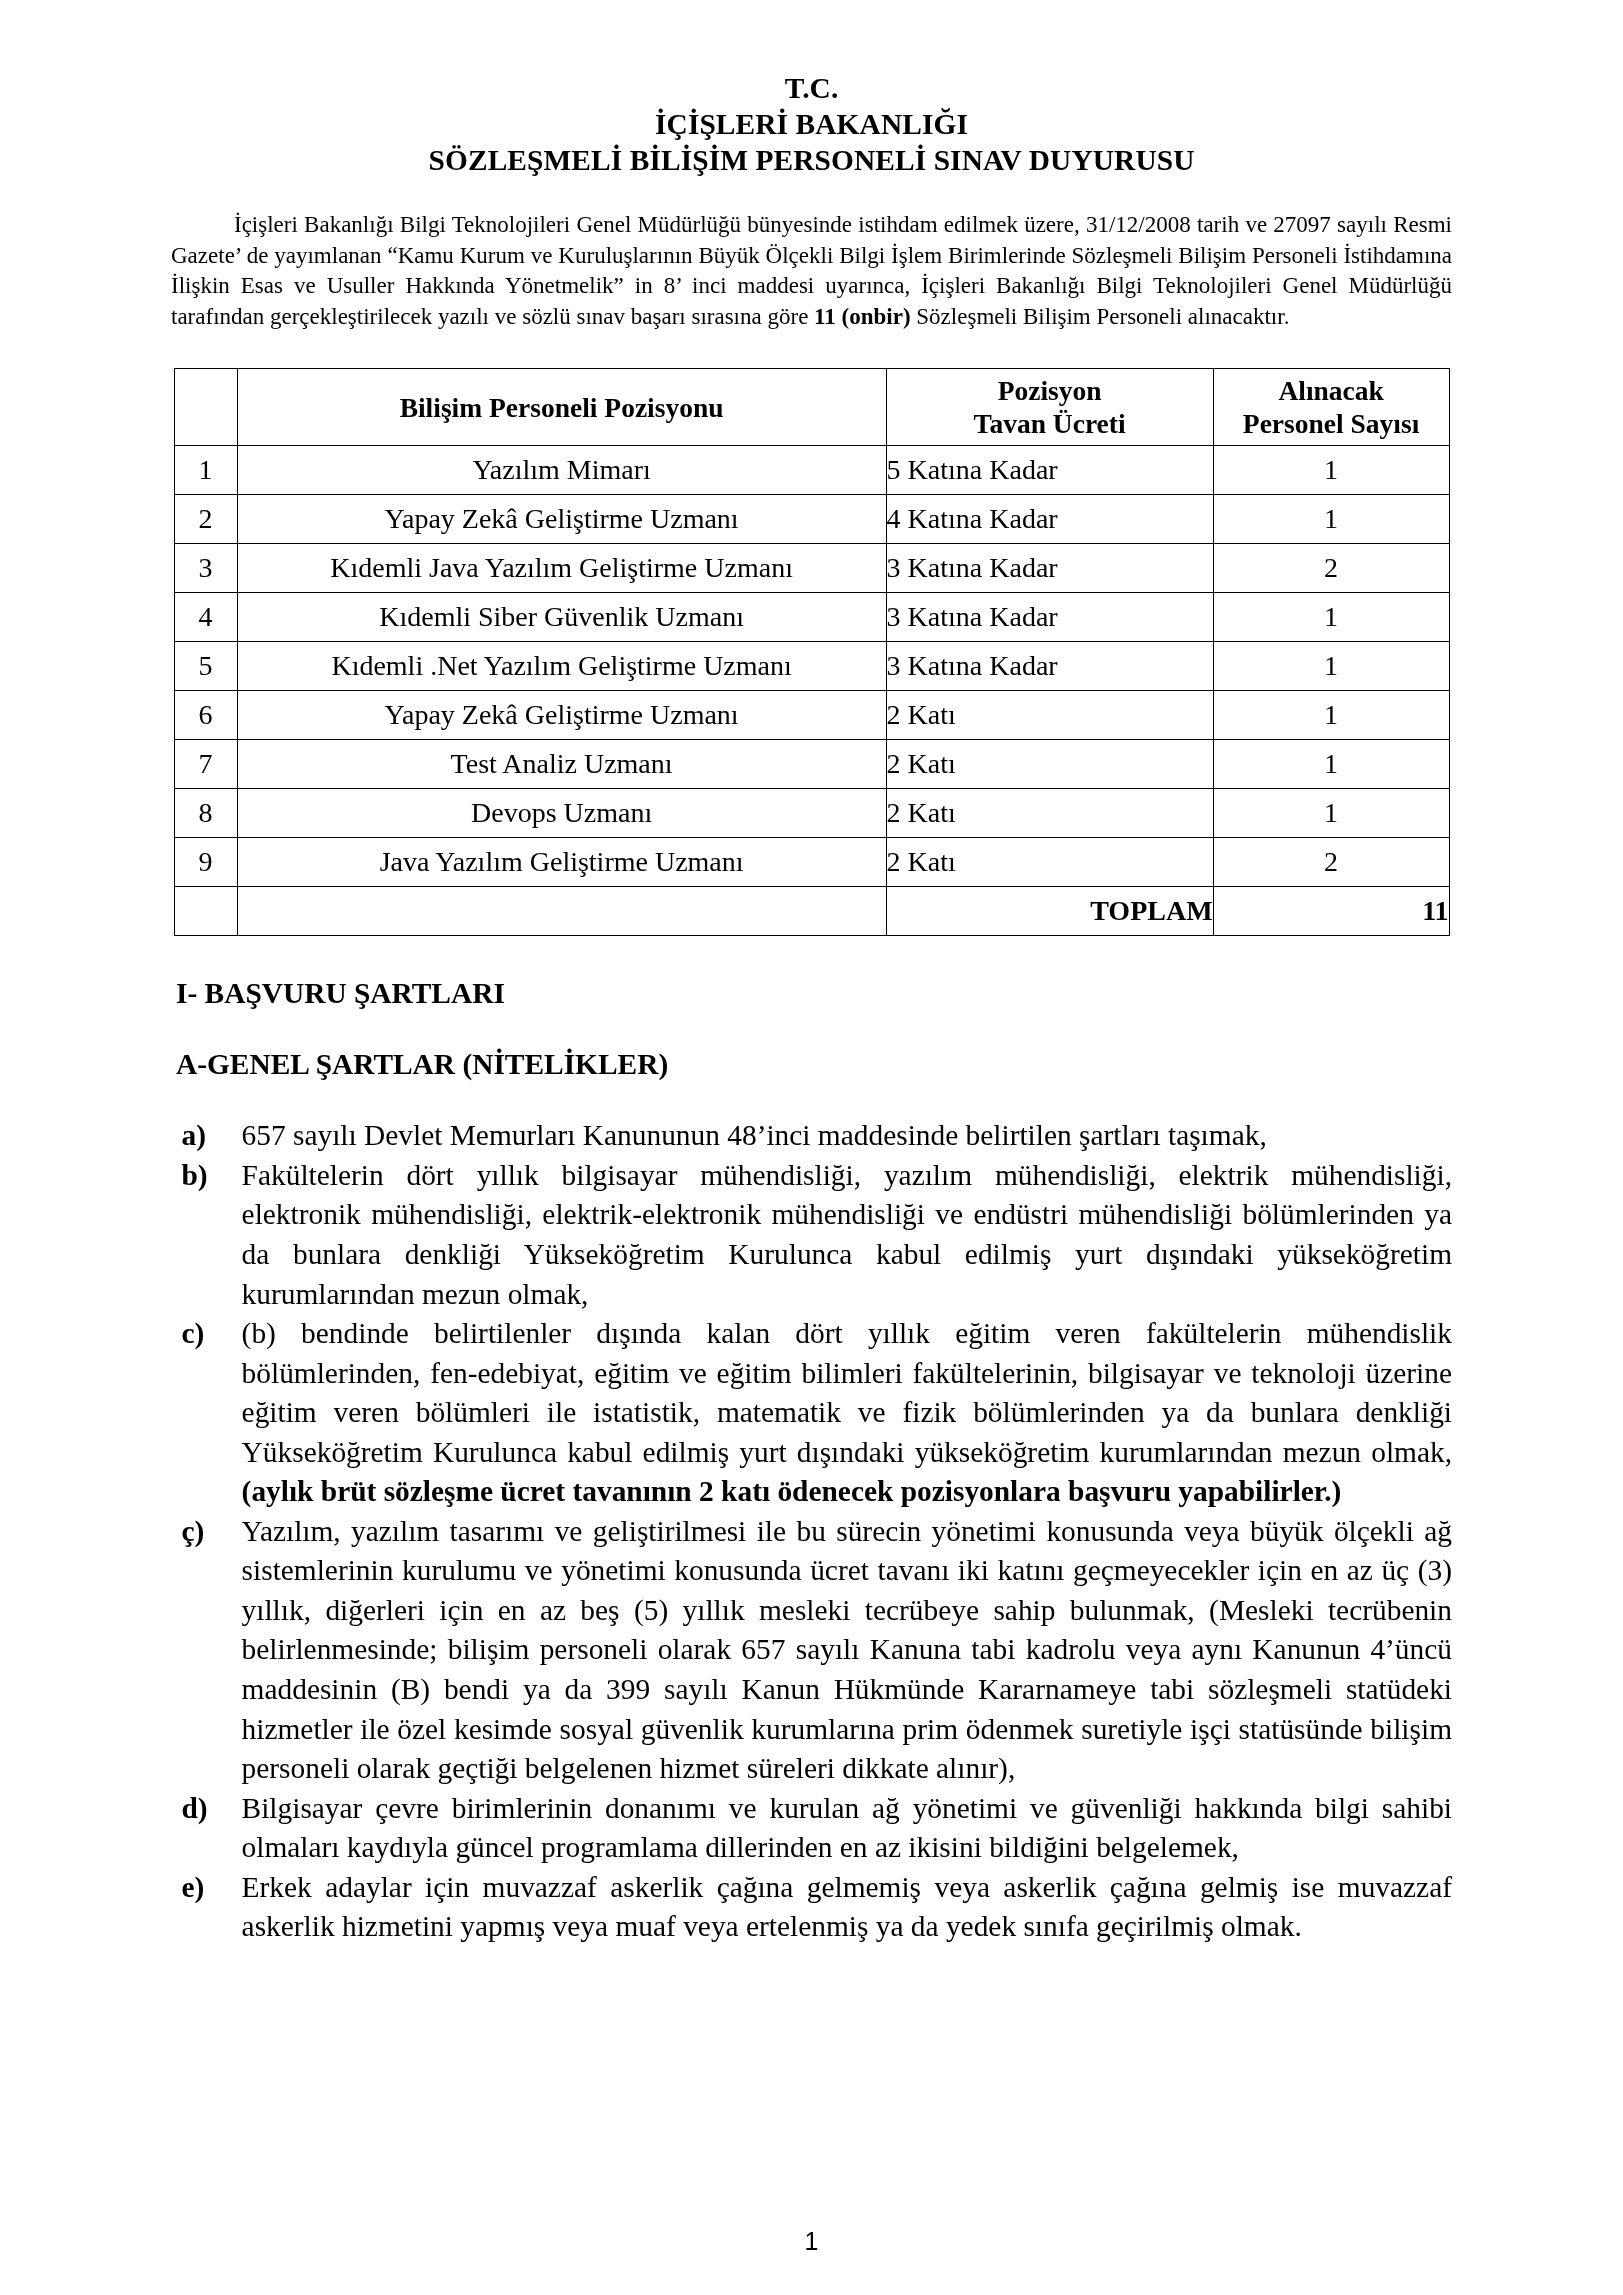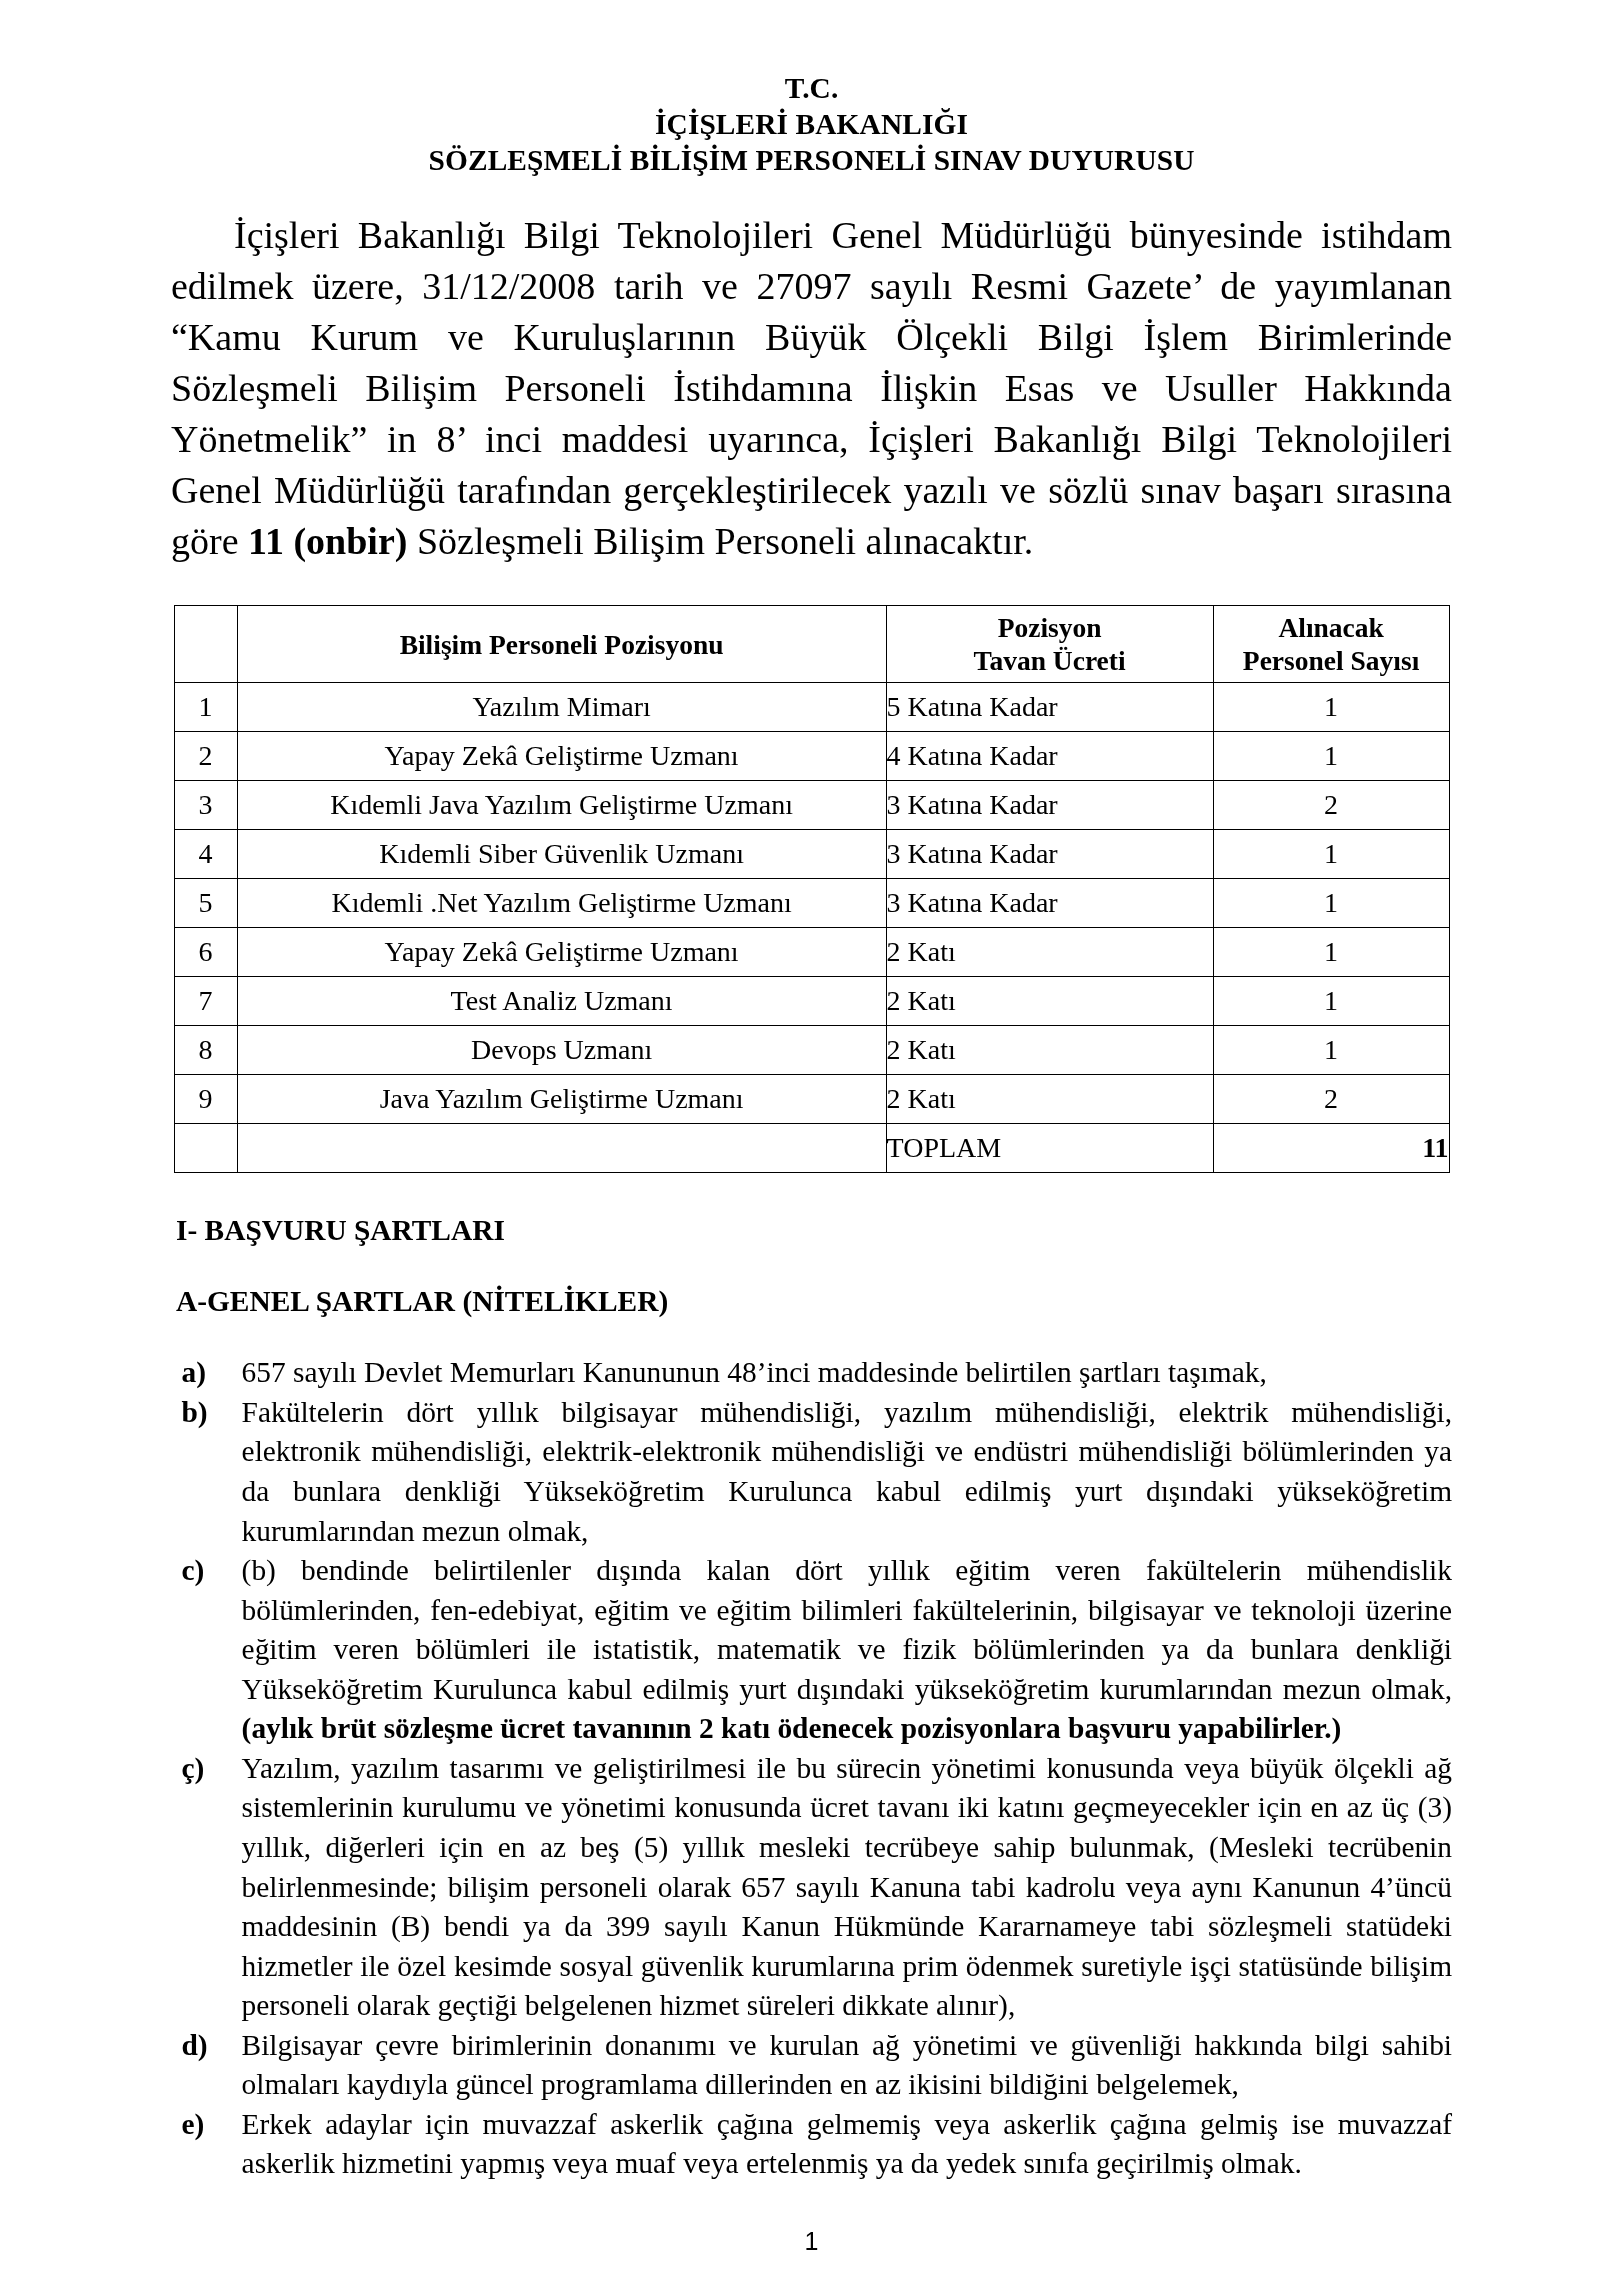--- a/index.html
+++ b/index.html
@@ -29,21 +29,21 @@
     line-height: 1.22;
     letter-spacing: 0.1px;
   }
   .doc-header .line {
     display: block;
   }
 
   
   .intro {
     margin-top: 31px;
-    font-size: 38px;
+    font-size: 23px;
     line-height: 1.345;
     text-align: justify;
     text-indent: 63px;
     hyphens: none;
   }
   .intro b { font-weight: bold; }
 
   
   table.positions {
     margin-top: 35px;
@@ -85,22 +85,23 @@
     text-align: left;
     padding-left: 11.8px;
   }
   td.c-sayi {
     text-align: center;
   }
   tr.total-row td {
     height: 56px;
   }
   td.c-total-label {
+    text-align: right;
     padding-right: 9.2px;
-    font-weight: normal;
+    font-weight: bold;
     font-size: 29px;
   }
   td.c-total-value {
     text-align: right;
     font-weight: bold;
     font-size: 29px;
   }
 
   
   .section-heading {

